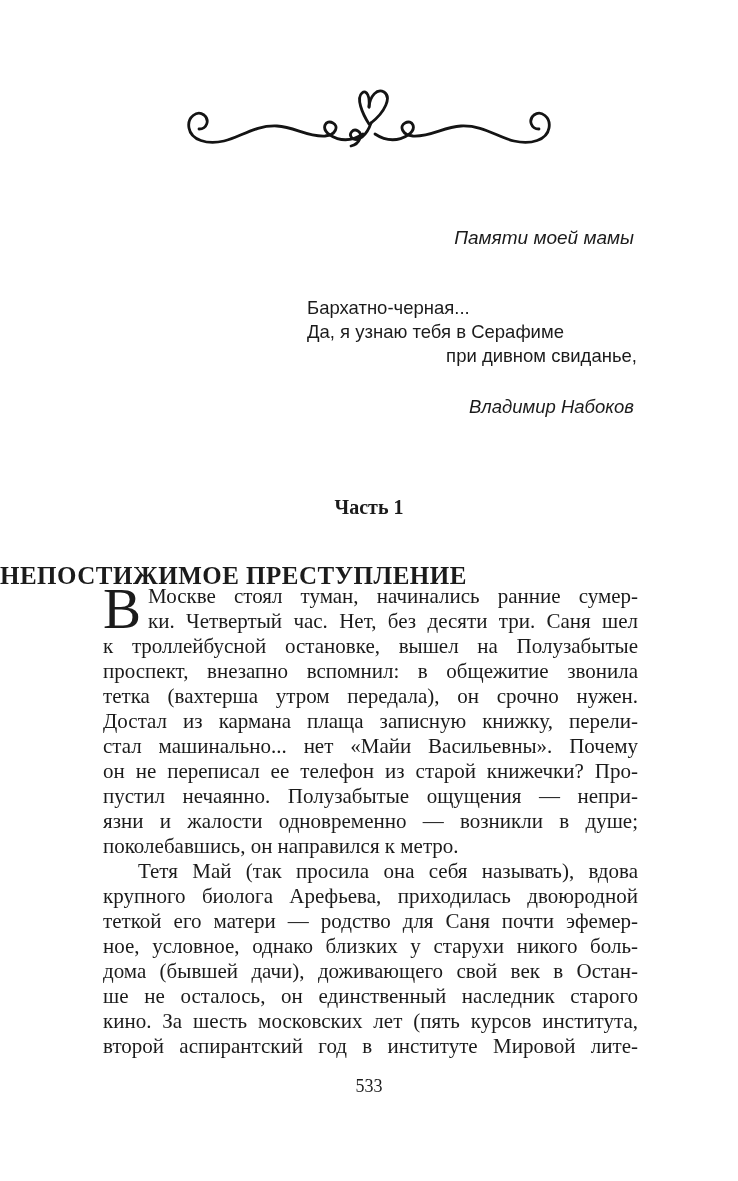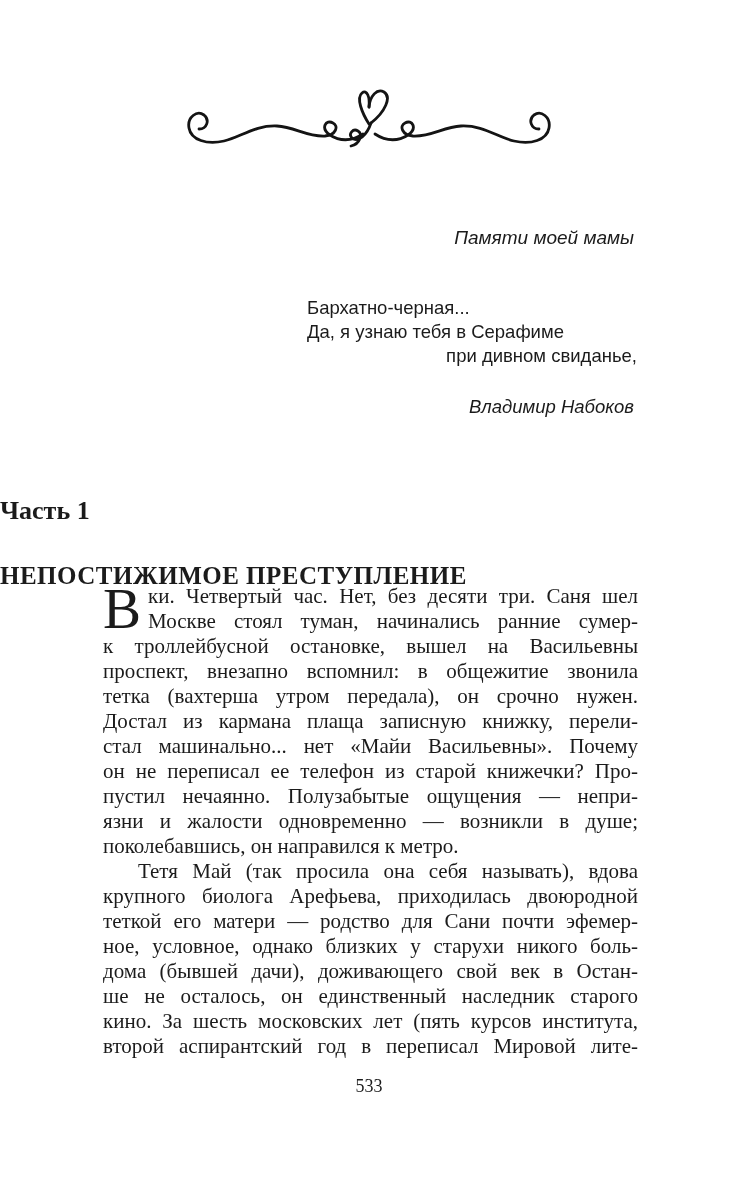--- a/index.html
+++ b/index.html
@@ -57,22 +57,23 @@
     font-size: 18.5px;
     text-align: right;
   }
 
   
   .part-heading {
     position: absolute;
     left: 0;
     top: 496px;
     width: 100%;
+    text-align: center;
     font-weight: bold;
-    font-size: 26px;
+    font-size: 20px;
   }
   .chapter-title {
     position: absolute;
     left: 0;
     top: 562px;
     width: 100%;
     text-align: left;
     font-weight: bold;
     font-size: 25px;
     letter-spacing: 0.5px;
@@ -135,36 +136,36 @@
   </div>
 
   <div class="attribution">Владимир Набоков</div>
 
   <div class="part-heading">Часть 1</div>
 
   <div class="chapter-title">НЕПОСТИЖИМОЕ ПРЕСТУПЛЕНИЕ</div>
 
   <div class="body-text">
     <span class="dropcap">В</span>
+    <div class="ln">Москве стоял туман, начинались ранние сумер-</div>
     <div class="ln">ки. Четвертый час. Нет, без десяти три. Саня шел</div>
-    <div class="ln">Москве стоял туман, начинались ранние сумер-</div>
-    <div class="ln">к троллейбусной остановке, вышел на Васильевны</div>
+    <div class="ln">к троллейбусной остановке, вышел на Полузабытые</div>
     <div class="ln">проспект, внезапно вспомнил: в общежитие звонила</div>
     <div class="ln">тетка (вахтерша утром передала), он срочно нужен.</div>
     <div class="ln">Достал из кармана плаща записную книжку, перели-</div>
     <div class="ln">стал машинально... нет «Майи Васильевны». Почему</div>
     <div class="ln">он не переписал ее телефон из старой книжечки? Про-</div>
     <div class="ln">пустил нечаянно. Полузабытые ощущения — непри-</div>
     <div class="ln">язни и жалости одновременно — возникли в душе;</div>
     <div class="ln last">поколебавшись, он направился к метро.</div>
     <div class="ln indent">Тетя Май (так просила она себя называть), вдова</div>
     <div class="ln">крупного биолога Арефьева, приходилась двоюродной</div>
-    <div class="ln">теткой его матери — родство для Сани почти эфемер-</div>
+    <div class="ln">теткой его матери — родство для Саня почти эфемер-</div>
     <div class="ln">ное, условное, однако близких у старухи никого боль-</div>
     <div class="ln">дома (бывшей дачи), доживающего свой век в Остан-</div>
     <div class="ln">ше не осталось, он единственный наследник старого</div>
     <div class="ln">кино. За шесть московских лет (пять курсов института,</div>
-    <div class="ln">второй аспирантский год в переписал Мировой лите-</div>
+    <div class="ln">второй аспирантский год в институте Мировой лите-</div>
   </div>
 
   <div class="page-number">533</div>
 
 </div>
 
 </body></html>

